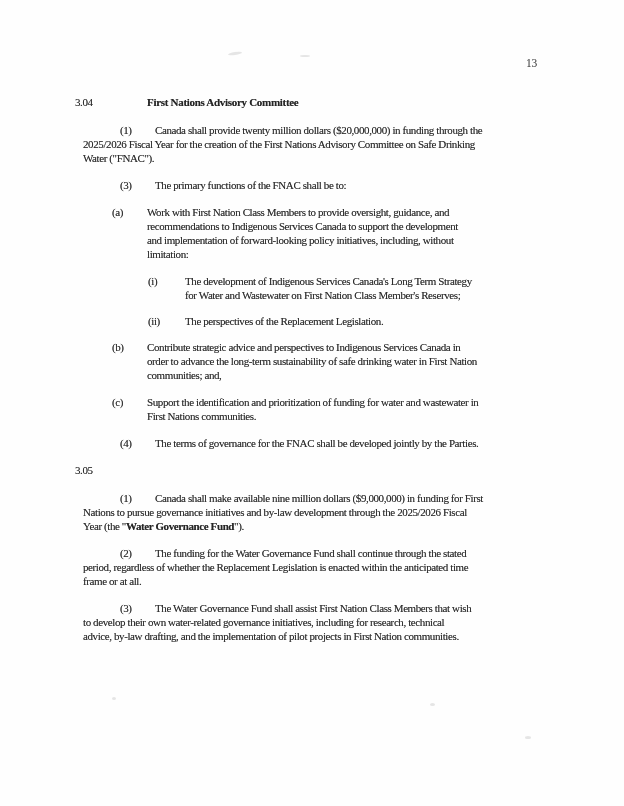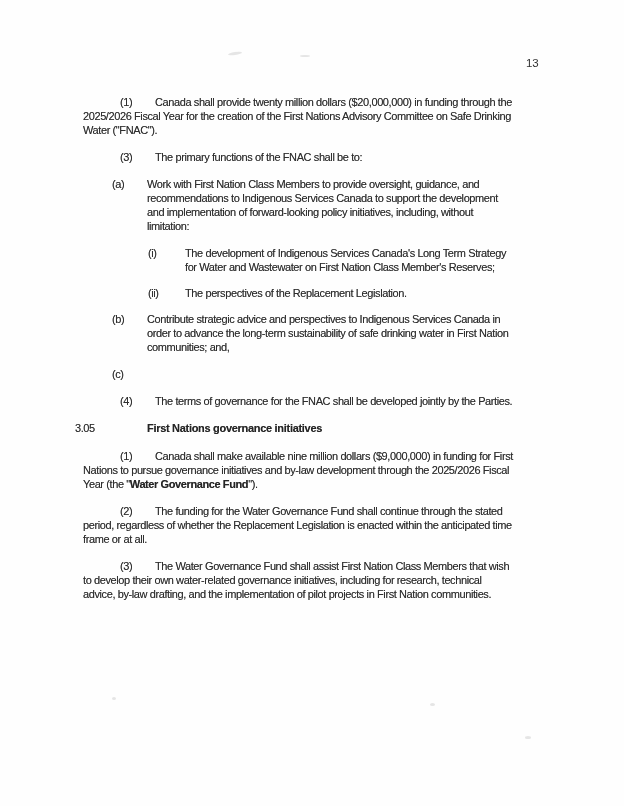--- a/index.html
+++ b/index.html
@@ -12,20 +12,21 @@
     position: relative;
     overflow: hidden;
     background: #fefefe;
     font-family: "Liberation Sans", "DejaVu Sans", sans-serif;
     color: #2e2e2e;
   }
   .sheet {
     position: absolute;
     inset: 0;
     background: #fefefe;
+    font-family: Liberation Serif, serif;
   }
   .page-number {
     position: absolute;
     top: 57px;
     left: 526px;
     font-size: 11.5px;
     letter-spacing: -0.2px;
     color: #323232;
   }
   .content {
@@ -105,20 +106,24 @@
   <div class="page-number">13</div>
 
   <div class="speck s1"></div>
   <div class="speck s2"></div>
   <div class="speck s3"></div>
   <div class="speck s4"></div>
   <div class="speck s5"></div>
 
   <div class="content">
 
+    <div class="heading">
+        <span class="sec-num">3.04</span>
+        <span class="sec-title">First Nations Advisory Committee</span>
+      </div>
 
     <p class="para"><span class="pnum">(1)</span><span class="ptext">Canada shall provide twenty million dollars ($20,000,000) in funding through the
 2025/2026 Fiscal Year for the creation of the First Nations Advisory Committee on Safe Drinking
 Water ("FNAC").</span></p>
 
 
     <p class="para"><span class="pnum">(3)</span><span class="ptext">The primary functions of the FNAC shall be to:</span></p>
 
     <div class="item alpha">
         <span class="imark">(a)</span>
@@ -141,27 +146,28 @@
 
     <div class="item alpha">
         <span class="imark">(b)</span>
         <div class="itext">Contribute strategic advice and perspectives to Indigenous Services Canada in
 order to advance the long-term sustainability of safe drinking water in First Nation
 communities; and,</div>
       </div>
 
     <div class="item alpha">
         <span class="imark">(c)</span>
+        <div class="itext">Support the identification and prioritization of funding for water and wastewater in
+First Nations communities.</div>
       </div>
 
     <p class="para"><span class="pnum">(4)</span><span class="ptext">The terms of governance for the FNAC shall be developed jointly by the Parties.</span></p>
 
     <div class="heading">
         <span class="sec-num">3.05</span>
-        <span class="sec-title">First Nations governance initiatives</span>
       </div>
 
     <p class="para"><span class="pnum">(1)</span><span class="ptext"><span>Canada shall make available nine million dollars ($9,000,000) in funding for First
 Nations to pursue governance initiatives and by-law development through the 2025/2026 Fiscal
 Year (the "</span><strong>Water Governance Fund</strong><span>").</span></span></p>
 
     <p class="para"><span class="pnum">(2)</span><span class="ptext">The funding for the Water Governance Fund shall continue through the stated
 period, regardless of whether the Replacement Legislation is enacted within the anticipated time
 frame or at all.</span></p>
 

